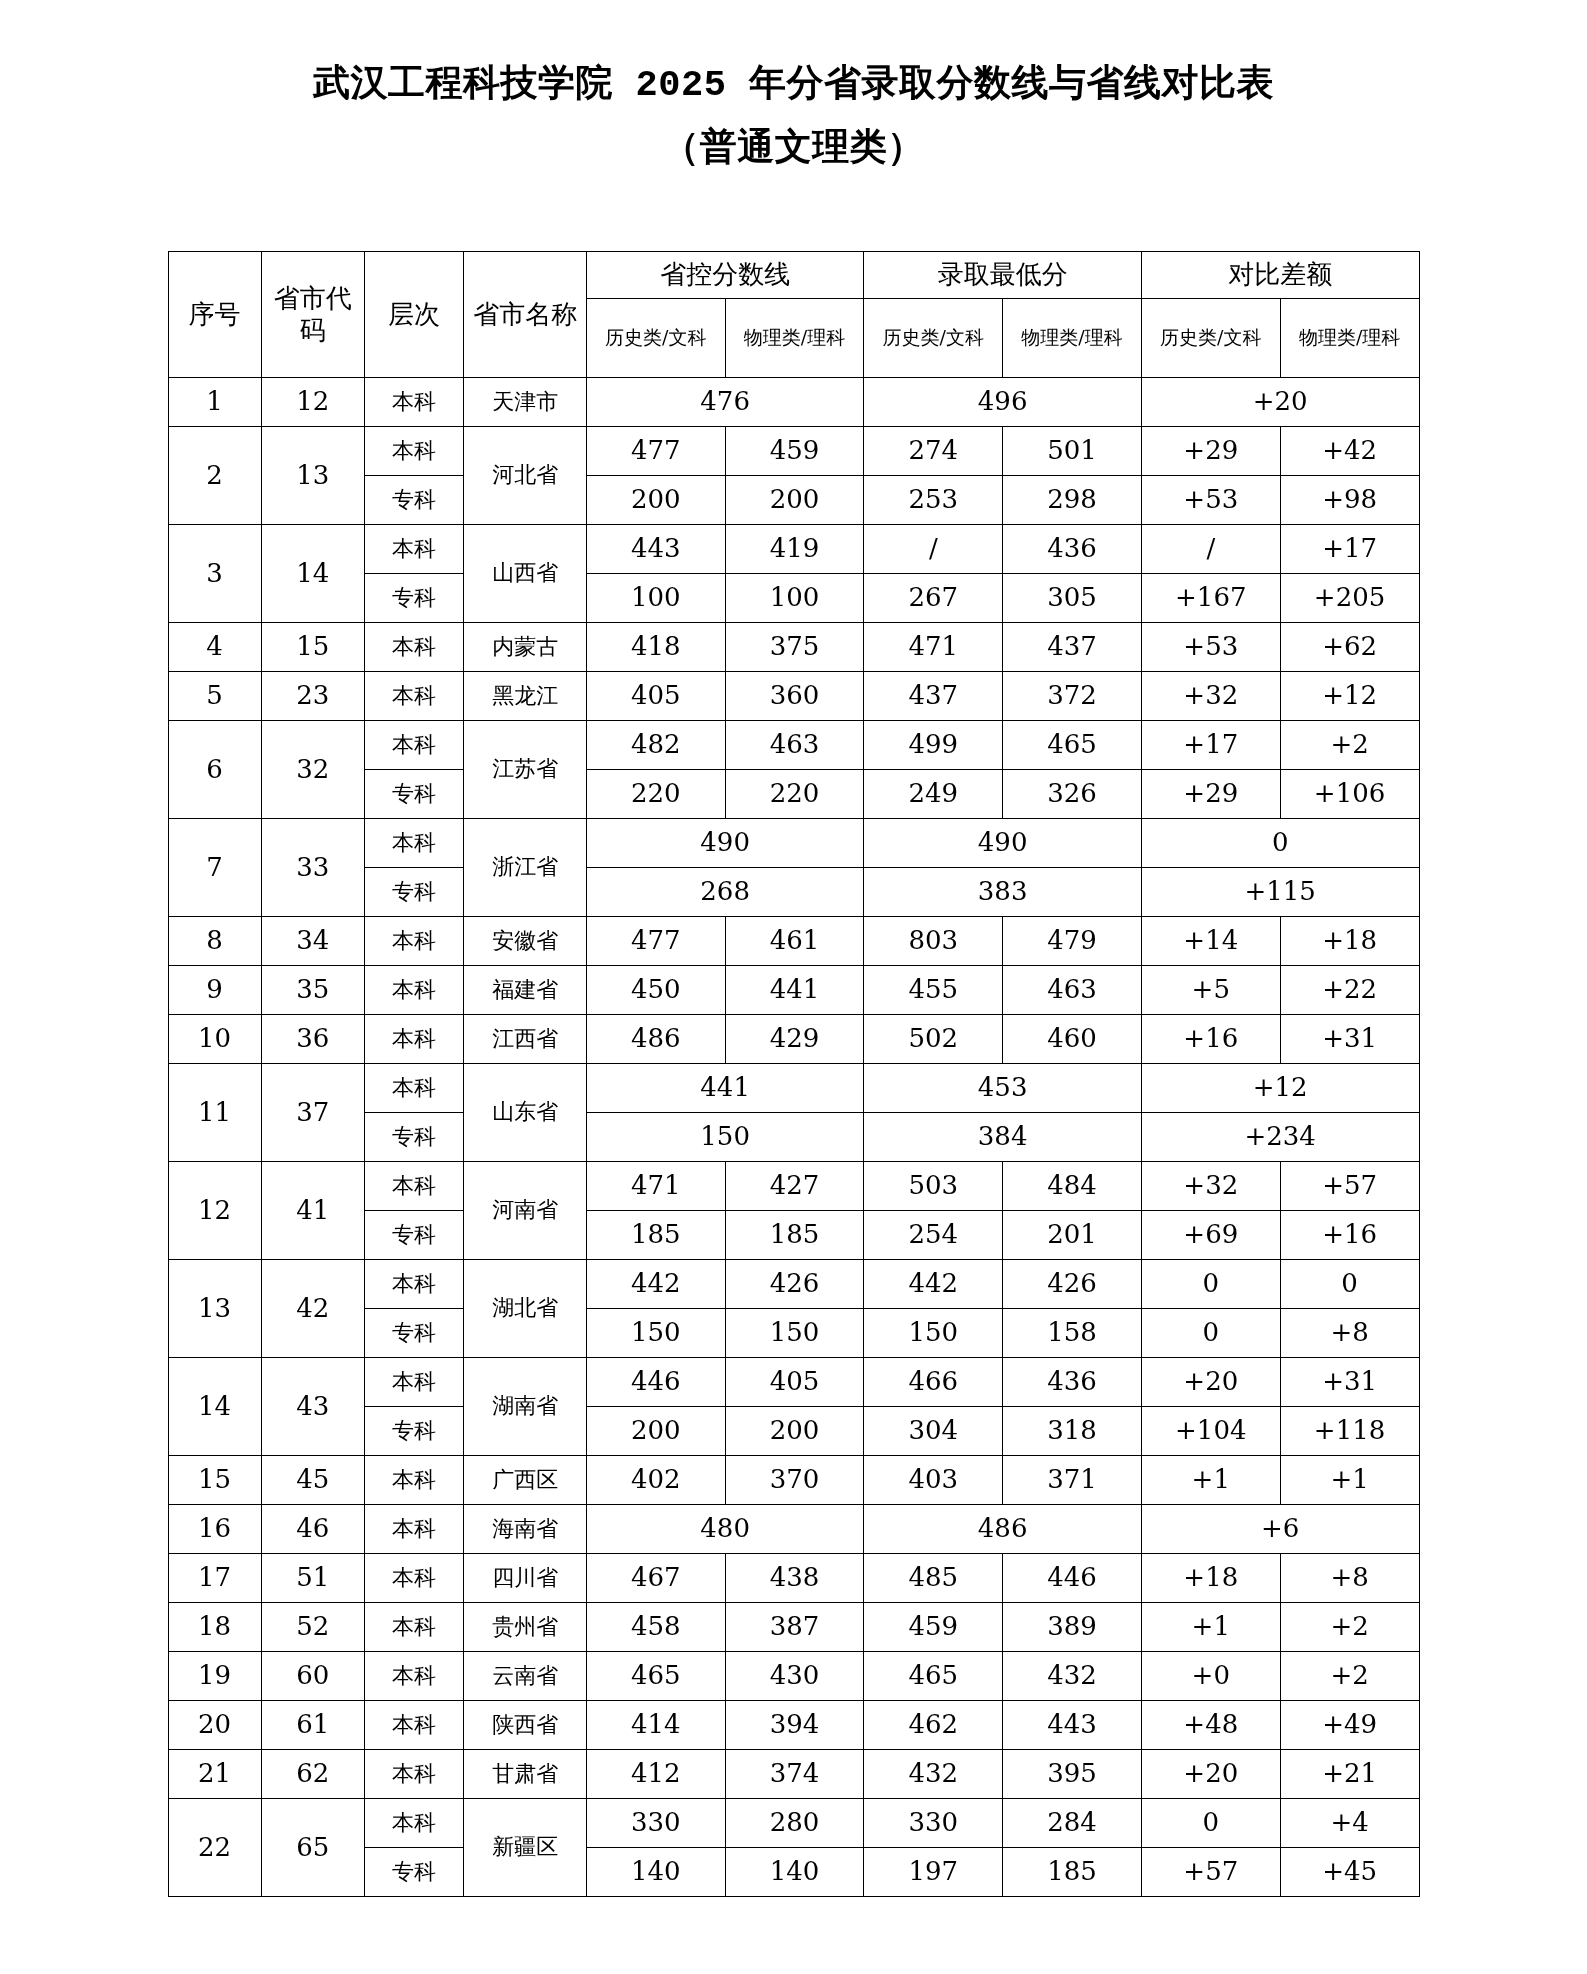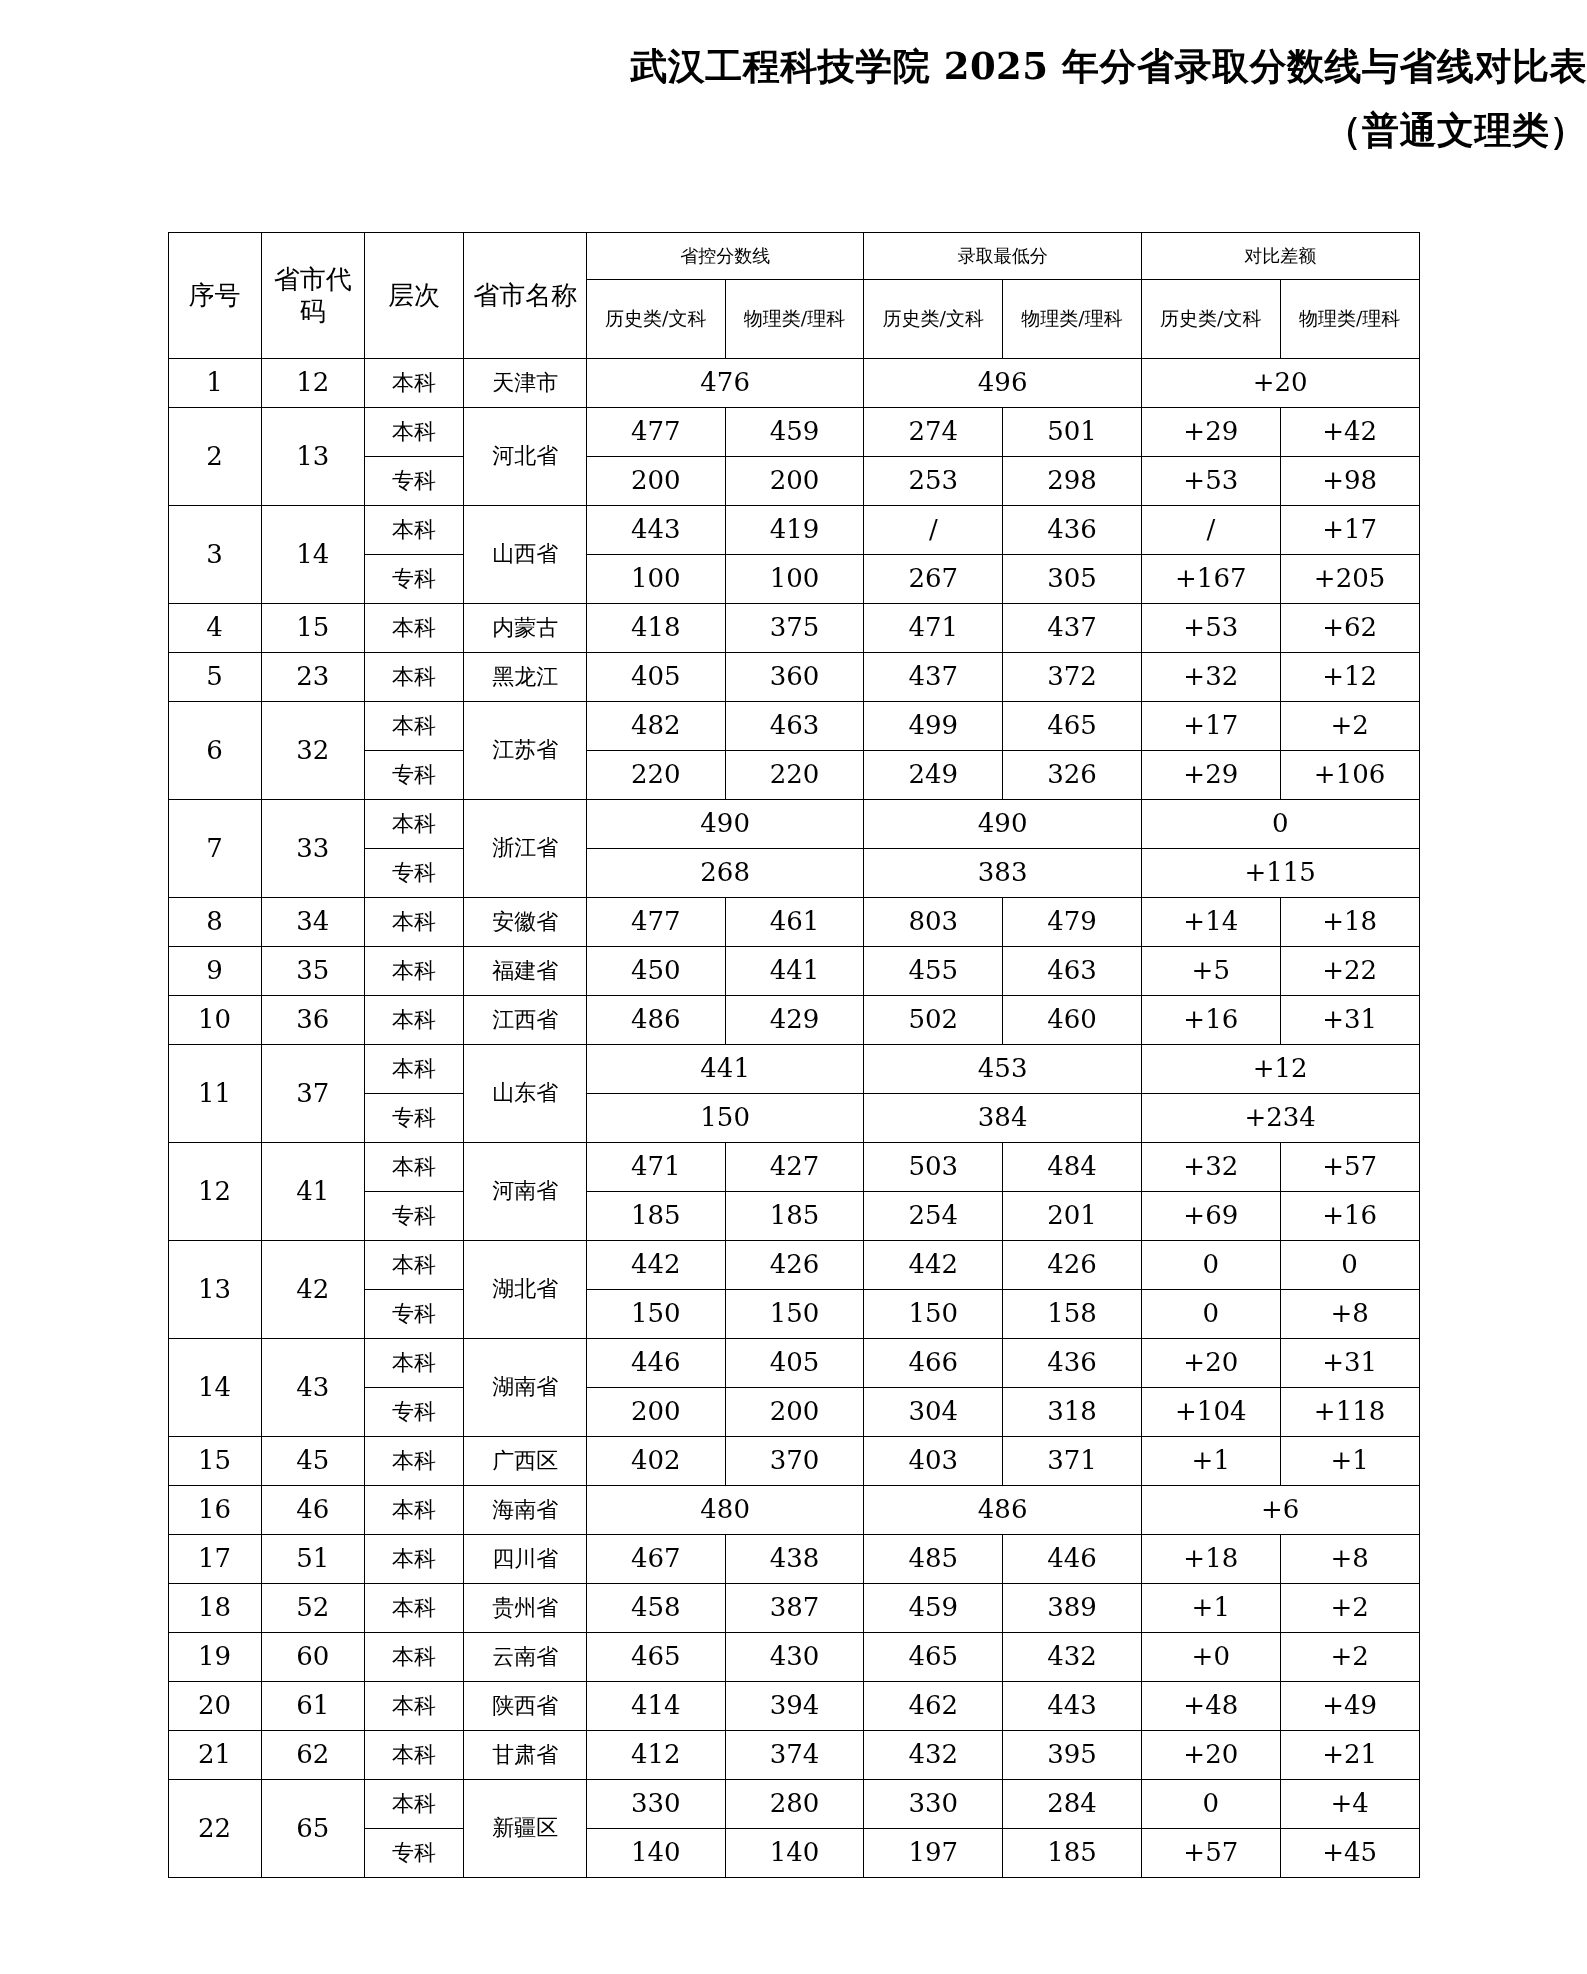--- a/index.html
+++ b/index.html
@@ -14,22 +14,23 @@
     color: #000000;
     -webkit-font-smoothing: antialiased;
   }
   .page {
     position: relative;
     width: 1587px;
     height: 1974px;
     box-sizing: border-box;
   }
   .title-block {
-    padding-top: 34px;
-    text-align: right;
+    padding-top: 53px;
+    text-align: center;
+    font-family: Liberation Mono, monospace;
   }
   .title-line {
     font-size: 37px;
     font-weight: bold;
     line-height: 64px;
     letter-spacing: 0.5px;
     white-space: nowrap;
   }
   .subtitle-line {
     font-size: 37px;
@@ -59,21 +60,21 @@
     line-height: 1.22;
   }
   .h-idx   { width: 86px; }
   .h-code  { width: 95px; }
   .h-level { width: 92px; }
   .h-name  { width: 113px; }
   .h-val   { width: 128px; }
 
   th.grp {
     height: 46px;
-    font-size: 18px;
+    font-size: 26px;
   }
   th.sub {
     height: 78px;
     font-size: 19px;
     padding: 0 4px;
   }
   th.side {
     font-size: 26px;
     padding: 0 6px;
   }

